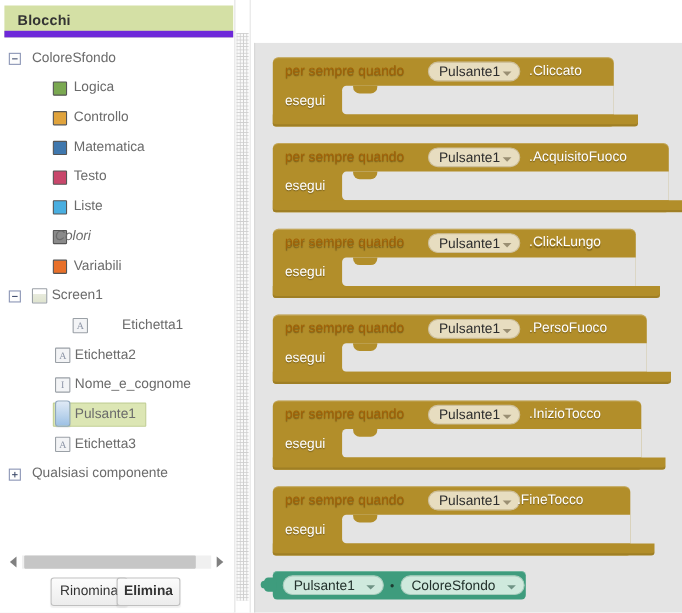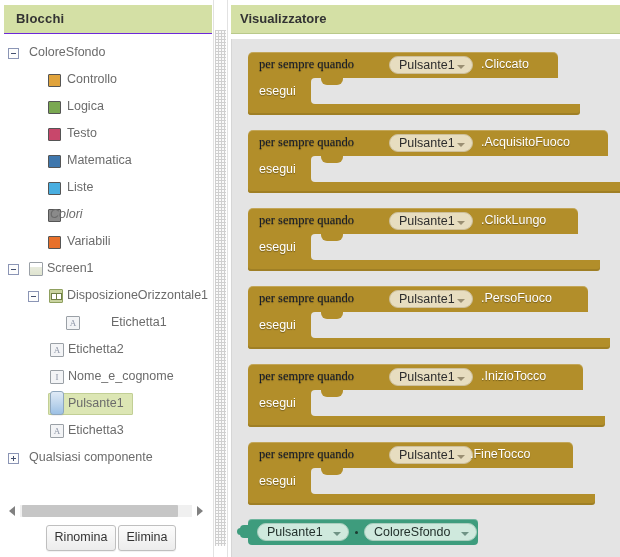--- a/index.html
+++ b/index.html
@@ -6,21 +6,21 @@
   body{
     width:620px;height:557px;
     background:#ffffff;
     font-family:"Liberation Sans","DejaVu Sans",sans-serif;
     overflow:hidden;position:relative;
   }
   
   #left-panel{position:absolute;left:0;top:0;width:212px;height:557px;background:#fff;}
   #blocks-header{
     position:absolute;left:4px;top:5px;width:208px;height:29px;
-    background:#d4e0a5;border-bottom:1px solid #6d28d9;
+    background:#d4e0a5;border-bottom:6px solid #6d28d9;
     box-sizing:border-box;
   }
   #blocks-header .ttl{
     position:absolute;left:12px;top:6px;font-size:13px;font-weight:bold;color:#333;
     letter-spacing:.2px;
   }
   #tree{position:absolute;left:0;top:40px;width:212px;height:455px;background:#fff;overflow:hidden;}
   .row{position:relative;height:27px;white-space:nowrap;font-size:12.5px;color:#666;}
   .row .lbl{position:absolute;top:5px;color:#6b6b6b;font-size:12.5px;}
   .toggler{
@@ -67,21 +67,21 @@
   
   #btnbar{position:absolute;left:0;top:525px;width:212px;height:30px;}
   .btn{
     position:absolute;top:0;height:24px;
     background:linear-gradient(#fcfcfc,#ececec);
     border:1px solid #bfbfbf;border-radius:3px;
     font-size:12.5px;color:#333;line-height:22px;text-align:center;
     box-shadow:0 1px 1px rgba(0,0,0,.06);
   }
   #btn-rinomina{left:46px;width:68px;}
-  #btn-elimina{left:118px;width:56px;}
+  #btn-elimina{left:106px;width:56px;font-weight:bold;}
   
   #splitter{
     position:absolute;left:213px;top:0;width:15px;height:557px;background:#fff;
   }
   #splitter .grip{
     position:absolute;left:2px;top:30px;width:11px;height:516px;
     background-image:
       linear-gradient(90deg,#cfcfcf 1px,transparent 1px),
       linear-gradient(#cfcfcf 1px,transparent 1px);
     background-size:3px 3px;background-color:#fafafa;
@@ -103,22 +103,22 @@
   }
   
   .blk{position:absolute;}
   .blk .body{
     position:absolute;left:0;top:0;
     background:#b28e2a;
     border-radius:5px 5px 3px 3px;
     box-shadow:inset 0 1px 0 rgba(255,255,255,.22);
   }
   .blk .when{
-    position:absolute;left:11px;top:5px;font-size:12.5px;color:#0f172a;
-    text-shadow:0 1px 1px rgba(0,0,0,.35);white-space:nowrap;font-family:Liberation Serif, serif;
+    position:absolute;left:11px;top:5px;font-size:12.5px;color:#a16207;
+    text-shadow:0 1px 1px rgba(0,0,0,.35);white-space:nowrap;
   }
   .blk .evt{
     position:absolute;top:5px;font-size:12.5px;color:#fff;
     text-shadow:0 1px 1px rgba(0,0,0,.35);white-space:nowrap;
   }
   .blk .doLbl{
     position:absolute;left:11px;top:32px;font-size:12.5px;color:#fff;
     text-shadow:0 1px 1px rgba(0,0,0,.35);
   }
   .dropdown{
@@ -180,56 +180,51 @@
   <div id="blocks-header">
     <span class="ttl">Blocchi</span>
   </div>
 
   <div id="tree">
       <div class="row">
         <div class="toggler" style="left: 8px;"></div>
         <span class="lbl" style="left: 29px;">ColoreSfondo</span>
       </div>
       <div class="row">
+        <div class="swatch" style="left: 48px; background: rgb(122, 168, 81);"></div>
+        <span class="lbl" style="left: 67px;">Logica</span>
+      </div>
+      <div class="row">
         <div class="swatch" style="left: 48px; background: rgb(224, 163, 60);"></div>
         <span class="lbl" style="left: 67px;">Controllo</span>
       </div>
       <div class="row">
-        <div class="swatch" style="left: 48px; background: rgb(122, 168, 81);"></div>
-        <span class="lbl" style="left: 67px;">Logica</span>
+        <div class="swatch" style="left: 48px; background: rgb(63, 119, 173);"></div>
+        <span class="lbl" style="left: 67px;">Matematica</span>
       </div>
       <div class="row">
         <div class="swatch" style="left: 48px; background: rgb(200, 71, 107);"></div>
         <span class="lbl" style="left: 67px;">Testo</span>
-      </div>
-      <div class="row">
-        <div class="swatch" style="left: 48px; background: rgb(63, 119, 173);"></div>
-        <span class="lbl" style="left: 67px;">Matematica</span>
       </div>
       <div class="row">
         <div class="swatch" style="left: 48px; background: rgb(73, 174, 224);"></div>
         <span class="lbl" style="left: 67px;">Liste</span>
       </div>
       <div class="row">
         <div class="swatch" style="left: 48px; background: rgb(138, 138, 138);"></div>
         <span class="lbl" style="left: 50px; font-style: italic;">Colori</span>
       </div>
       <div class="row">
         <div class="swatch" style="left: 48px; background: rgb(232, 112, 42);"></div>
         <span class="lbl" style="left: 67px;">Variabili</span>
       </div>
       <div class="row">
         <div class="toggler" style="left: 8px;"></div>
         <div class="cicon screen" style="left: 29px;"></div>
         <span class="lbl" style="left: 47px;">Screen1</span>
-      </div>
-      <div class="row">
-        <div class="toggler" style="left: 28px;"></div>
-        <div class="cicon arr" style="left: 49px;"></div>
-        <span class="lbl" style="left: 67px;">DisposizioneOrizzontale1</span>
       </div>
       <div class="row">
         <div class="cicon" style="left: 66px;">A</div>
         <span class="lbl" style="left: 84px; margin-left: 27px;">Etichetta1</span>
       </div>
       <div class="row">
         <div class="cicon" style="left: 50px;">A</div>
         <span class="lbl" style="left: 68px;">Etichetta2</span>
       </div>
       <div class="row">
@@ -264,23 +259,20 @@
   </div>
 </div>
 
 <div id="splitter">
   <div class="e1"></div>
   <div class="grip"></div>
   <div class="e2"></div>
 </div>
 
 <div id="right-panel">
-  <div id="viewer-header">
-    <span class="ttl">Visualizzatore</span>
-  </div>
   <div id="canvas">
       <div class="blk" style="left: 16px; top: 13px; width: 310px; height: 63px;">
         <div class="body" style="width: 310px; height: 63px;"></div>
         <span class="when">per sempre quando</span>
         <div class="dropdown" style="left: 141px; top: 4px; width: 84px;">
           <span class="txt">Pulsante1</span>
           <div class="caret" style="right: 7px;"></div>
         </div>
         <span class="evt" style="left: 233px;">.Cliccato</span>
         <span class="doLbl">esegui</span>

